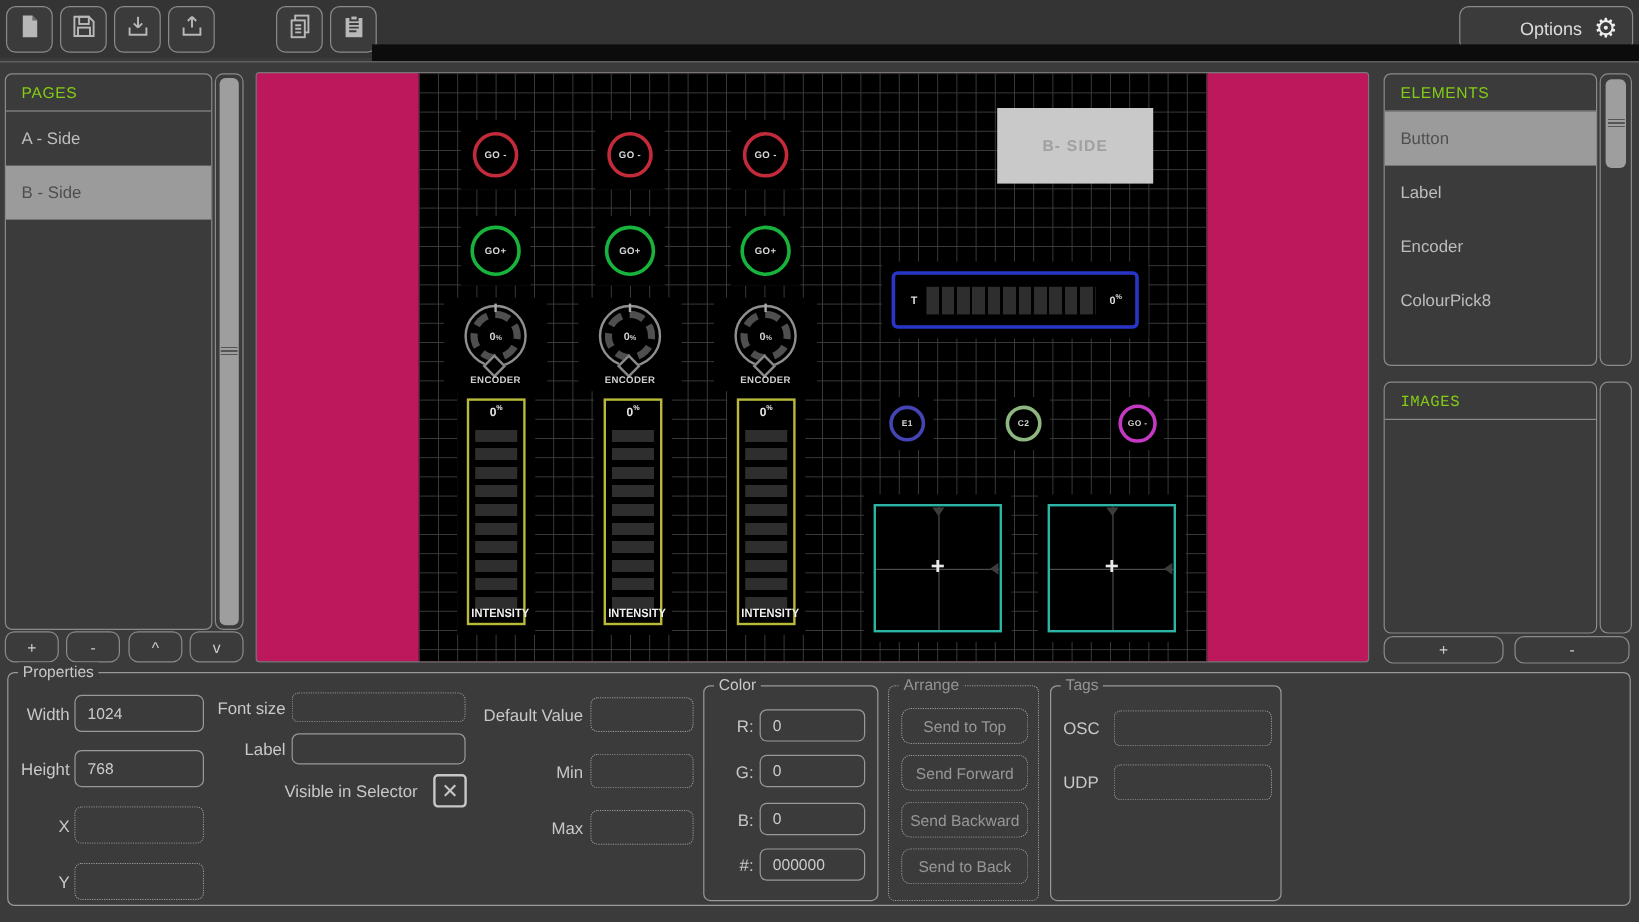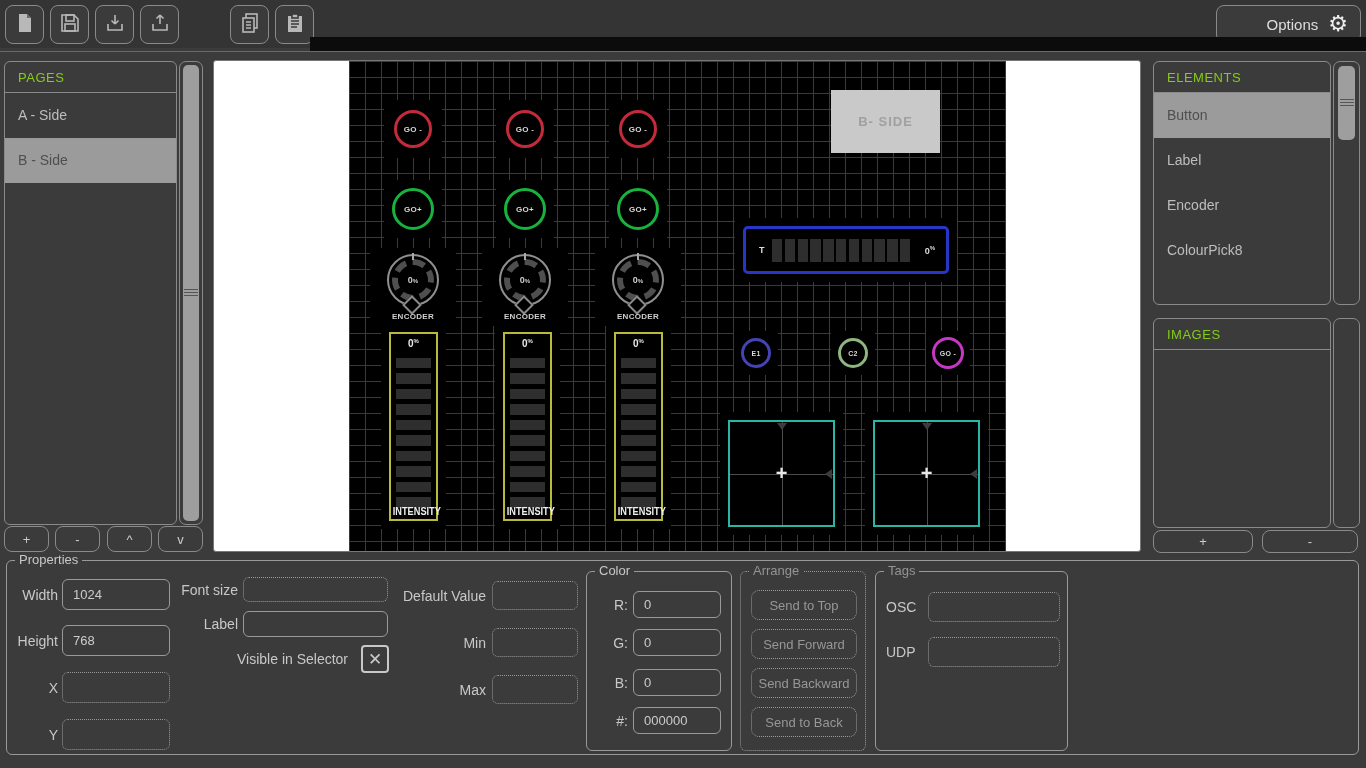--- a/index.html
+++ b/index.html
@@ -27,21 +27,21 @@
   .litem.sel { background:#9b9b9b; color:#4f4f4f; }
   .sbtrack { position:absolute; border:1px solid #8a8a8a; border-radius:7px; background:#3b3b3b; }
   .sbthumb { position:absolute; background:#9e9e9e; border-radius:5px; }
   .grip { position:absolute; left:50%; top:50%; width:14px; height:8px; transform:translate(-50%,-50%);
           background:repeating-linear-gradient(#555 0 1px, transparent 1px 3px); }
   .sqbtn { position:absolute; border:1px solid #8a8a8a; border-radius:8px; background:#3b3b3b;
            color:#ccc; font-size:13px; display:flex; align-items:center; justify-content:center; }
 
   
   .center-wrap { position:absolute; left:213px; top:60px; width:928px; height:492px;
-                 border:1px solid #777; border-radius:3px; background:#ffffff; }
+                 border:1px solid #777; border-radius:3px; background:#be185d; }
   .canvas { position:absolute; left:135px; top:0px; width:657px; height:490px; background:#000;
             background-image:linear-gradient(#3a3a3a 1px, transparent 1px),
                              linear-gradient(90deg,#3a3a3a 1px, transparent 1px);
             background-size:16px 16px; }
   .wbox { position:absolute; background:#000; display:flex; align-items:center; justify-content:center; }
   .ring { border-radius:50%; background:#000; display:flex; align-items:center; justify-content:center;
           color:#d8d8d8; font-size:8px; font-weight:bold; letter-spacing:0.3px; }
   .enc-box { flex-direction:column; }
   .knob { position:relative; width:52px; height:52px; border-radius:50%; border:2px solid #8f8f8f; background:#000;
           display:flex; align-items:center; justify-content:center; }
@@ -51,21 +51,21 @@
                  transform:rotate(45deg); background:#000; border:2px solid #8a8a8a; }
   .knob .toptick { position:absolute; top:-3px; left:50%; margin-left:-1px; width:2px; height:7px; background:#aaa; }
   .enc-lbl { margin-top:6px; color:#cfcfcf; font-size:8px; font-weight:bold; letter-spacing:0.3px; position:relative; }
   .fader { position:relative; width:49px; height:189px; border:2px solid #b9b93a; background:#000; }
   .fader .fval { position:absolute; top:4px; width:100%; text-align:center; color:#e8e8e8; font-size:10px; font-weight:bold; }
   .fader .fval sup { font-size:6px; }
   .fader .segs { position:absolute; left:5px; right:5px; top:24px; height:152px;
                  background:repeating-linear-gradient(#2e2e2e 0 10px, transparent 10px 15.5px); }
   .fader .flbl { position:absolute; bottom:2px; width:100%; text-align:center; color:#f0f0f0;
                  font-size:10px; font-weight:bold; transform:scaleX(0.92); }
-  .pagelabel { position:absolute; left:482px; top:29px; width:109px; height:63px; background:#c9c9c9;
+  .pagelabel { position:absolute; left:482px; top:29px; width:130px; height:63px; background:#c9c9c9;
                display:flex; align-items:center; justify-content:center; color:#a0a0a0;
                font-size:13px; font-weight:bold; letter-spacing:1px; }
   .meter { position:relative; width:206px; height:48px; border:3px solid #2836c8; border-radius:5px; background:#000;
            display:flex; align-items:center; }
   .meter .ml { margin-left:13px; color:#ddd; font-size:9px; font-weight:bold; }
   .meter .msegs { margin-left:7px; width:141px; height:23px;
                   background:repeating-linear-gradient(90deg,#2e2e2e 0 10.5px, transparent 10.5px 12.8px); }
   .meter .mr { margin-left:auto; margin-right:11px; color:#ddd; font-size:9px; font-weight:bold; }
   .meter .mr sup { font-size:6px; }
   .xy { position:relative; width:107px; height:107px; border:2px solid #2cb4a4; background:#000; }
@@ -313,21 +313,21 @@
     <div class="litem">Label</div>
     <div class="litem">Encoder</div>
     <div class="litem">ColourPick8</div>
   </div>
   <div class="sbtrack" style="left:1333px; top:61px; width:27px; height:244px;">
     <div class="sbthumb" style="left:4px; top:4px; width:17px; height:74px;">
       <div class="grip"></div>
     </div>
   </div>
 
-  <div class="listbox" style="left:1153px; top:318px; width:178px; height:210px;">
+  <div class="listbox" style="left:1153px; top:318px; width:178px; height:210px;font-family:Liberation Mono, monospace;">
     <div class="panel-hdr">IMAGES</div>
   </div>
   <div class="sbtrack" style="left:1333px; top:318px; width:27px; height:210px;"></div>
   <div class="sqbtn" style="left:1153px; top:530px; width:100px; height:23px;">+</div>
   <div class="sqbtn" style="left:1262px; top:530px; width:96px; height:23px;">-</div>
 
   <div class="fs" style="left:6px; top:560px; width:1353px; height:195px;">
     <span class="leg">Properties</span>
   </div>
 

